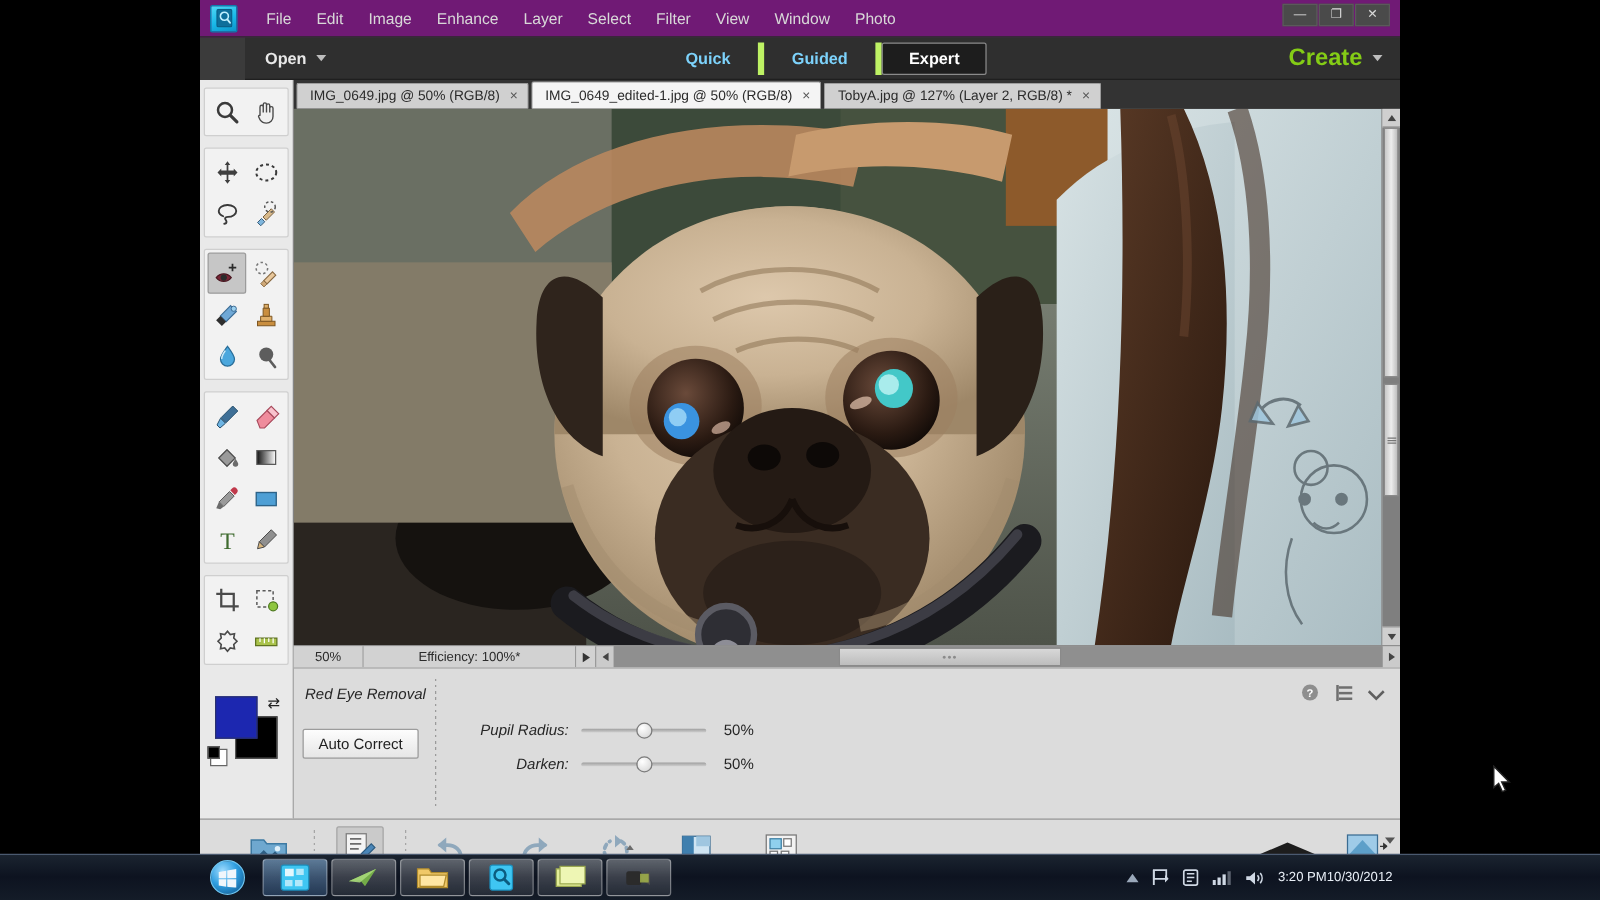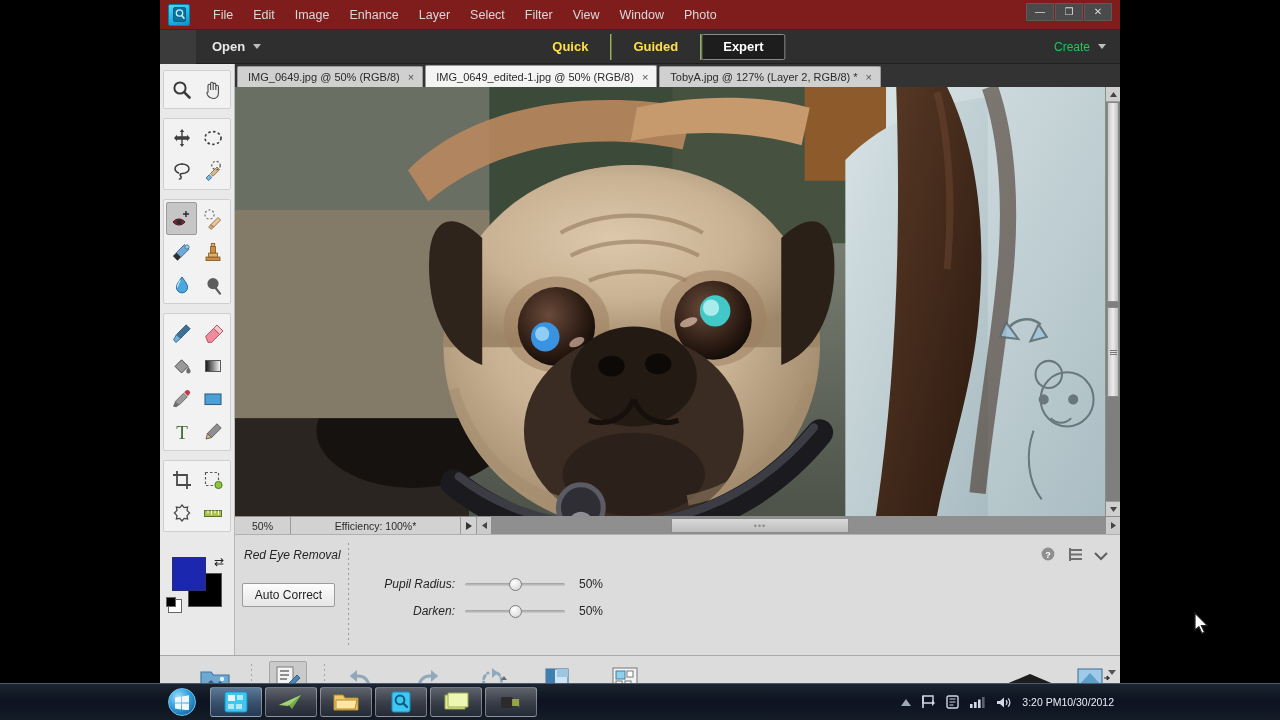--- a/index.html
+++ b/index.html
@@ -12,21 +12,21 @@
   #root { position: relative; width: 1280px; height: 720px; background:#000; }
 
   
   .app-window {
     position: absolute; left: 160px; top: 0; width: 960px; height: 683px;
     background: #3b3b3b;
   }
 
   
   .titlebar {
-    position: relative; height: 30px; background: #7f1d1d;
+    position: relative; height: 30px; background: #701a75;
     border-bottom: 1px solid #2a2a2a;
     display: flex; align-items: center;
   }
   .app-logo {
     width: 22px; height: 22px; margin-left: 8px; border-radius: 2px;
     background: linear-gradient(160deg,#4fd8f5 0%, #19b8e8 55%, #0c93c9 100%);
     display:flex; align-items:center; justify-content:center;
     border:1px solid #0a7fae;
   }
   .app-logo svg { display:block; }
@@ -51,30 +51,30 @@
   .open-btn .lbl { color:#e8e8e8; font-size: 13px; font-weight: bold; }
   .caret-down {
     width:0;height:0;border-left:4px solid transparent;border-right:4px solid transparent;
     border-top:5px solid #bdbdbd;
   }
   .modes {
     position:absolute; left: 50%; transform: translateX(-50%);
     display:flex; align-items:center; height: 26px;
   }
   .mode {
-    color:#fde047; font-size: 13px; font-weight: bold; padding: 5px 22px;
-    border-right: 1px solid #bef264; line-height: 16px;
+    color:#7dd3fc; font-size: 13px; font-weight: bold; padding: 5px 22px;
+    border-right: 5px solid #bef264; line-height: 16px;
   }
   .mode:last-child { border-right: none; }
   .mode.active {
     background: #1d1d1d; color:#fff; border: 1px solid #8a8a8a; border-radius: 2px;
     padding: 4px 21px;
   }
   .create-btn { position:absolute; right: 14px; display:flex; align-items:center; gap:8px; }
-  .create-btn .lbl { color:#22c55e; font-size: 12px; }
+  .create-btn .lbl { color:#84cc16; font-size: 19px; font-weight: bold; }
 
   
   .workarea { position: relative; height: 591px; background:#3b3b3b; display:flex; }
 
   
   .toolbox {
     width: 75px; background: #e9e9e9; border-right: 1px solid #b8b8b8;
     display:flex; flex-direction: column; align-items:center; padding-top: 6px;
   }
   .tool-group {

